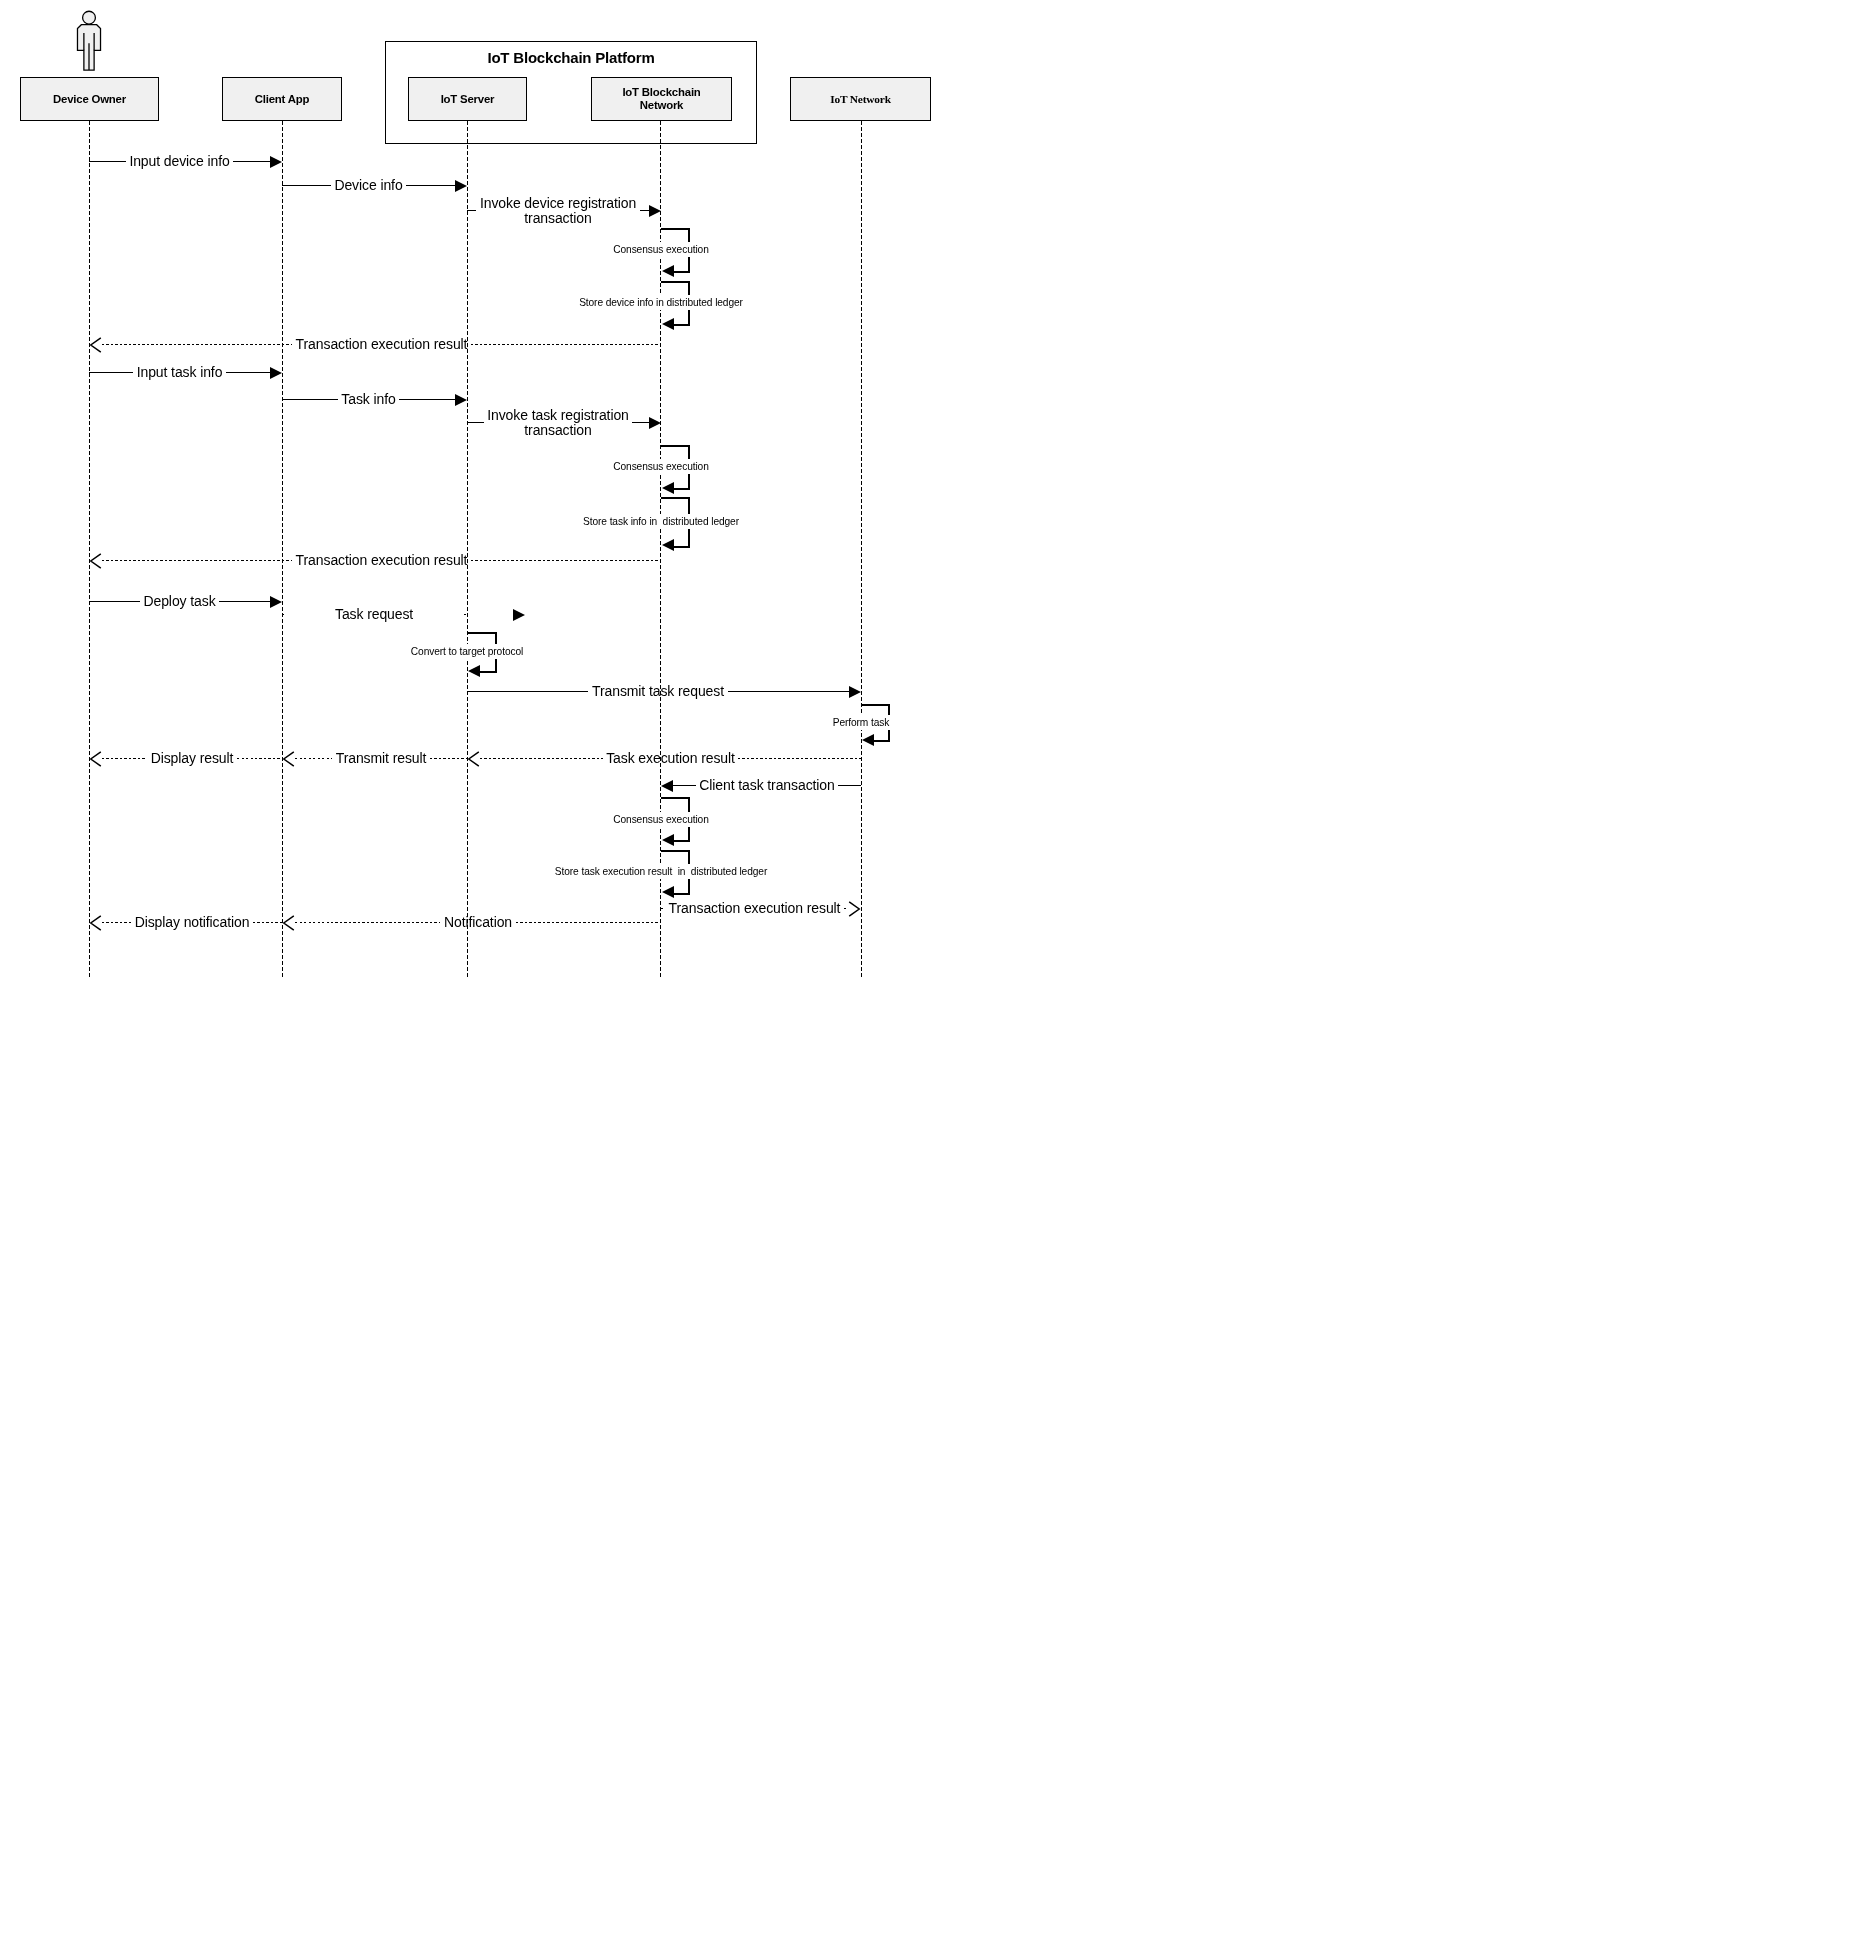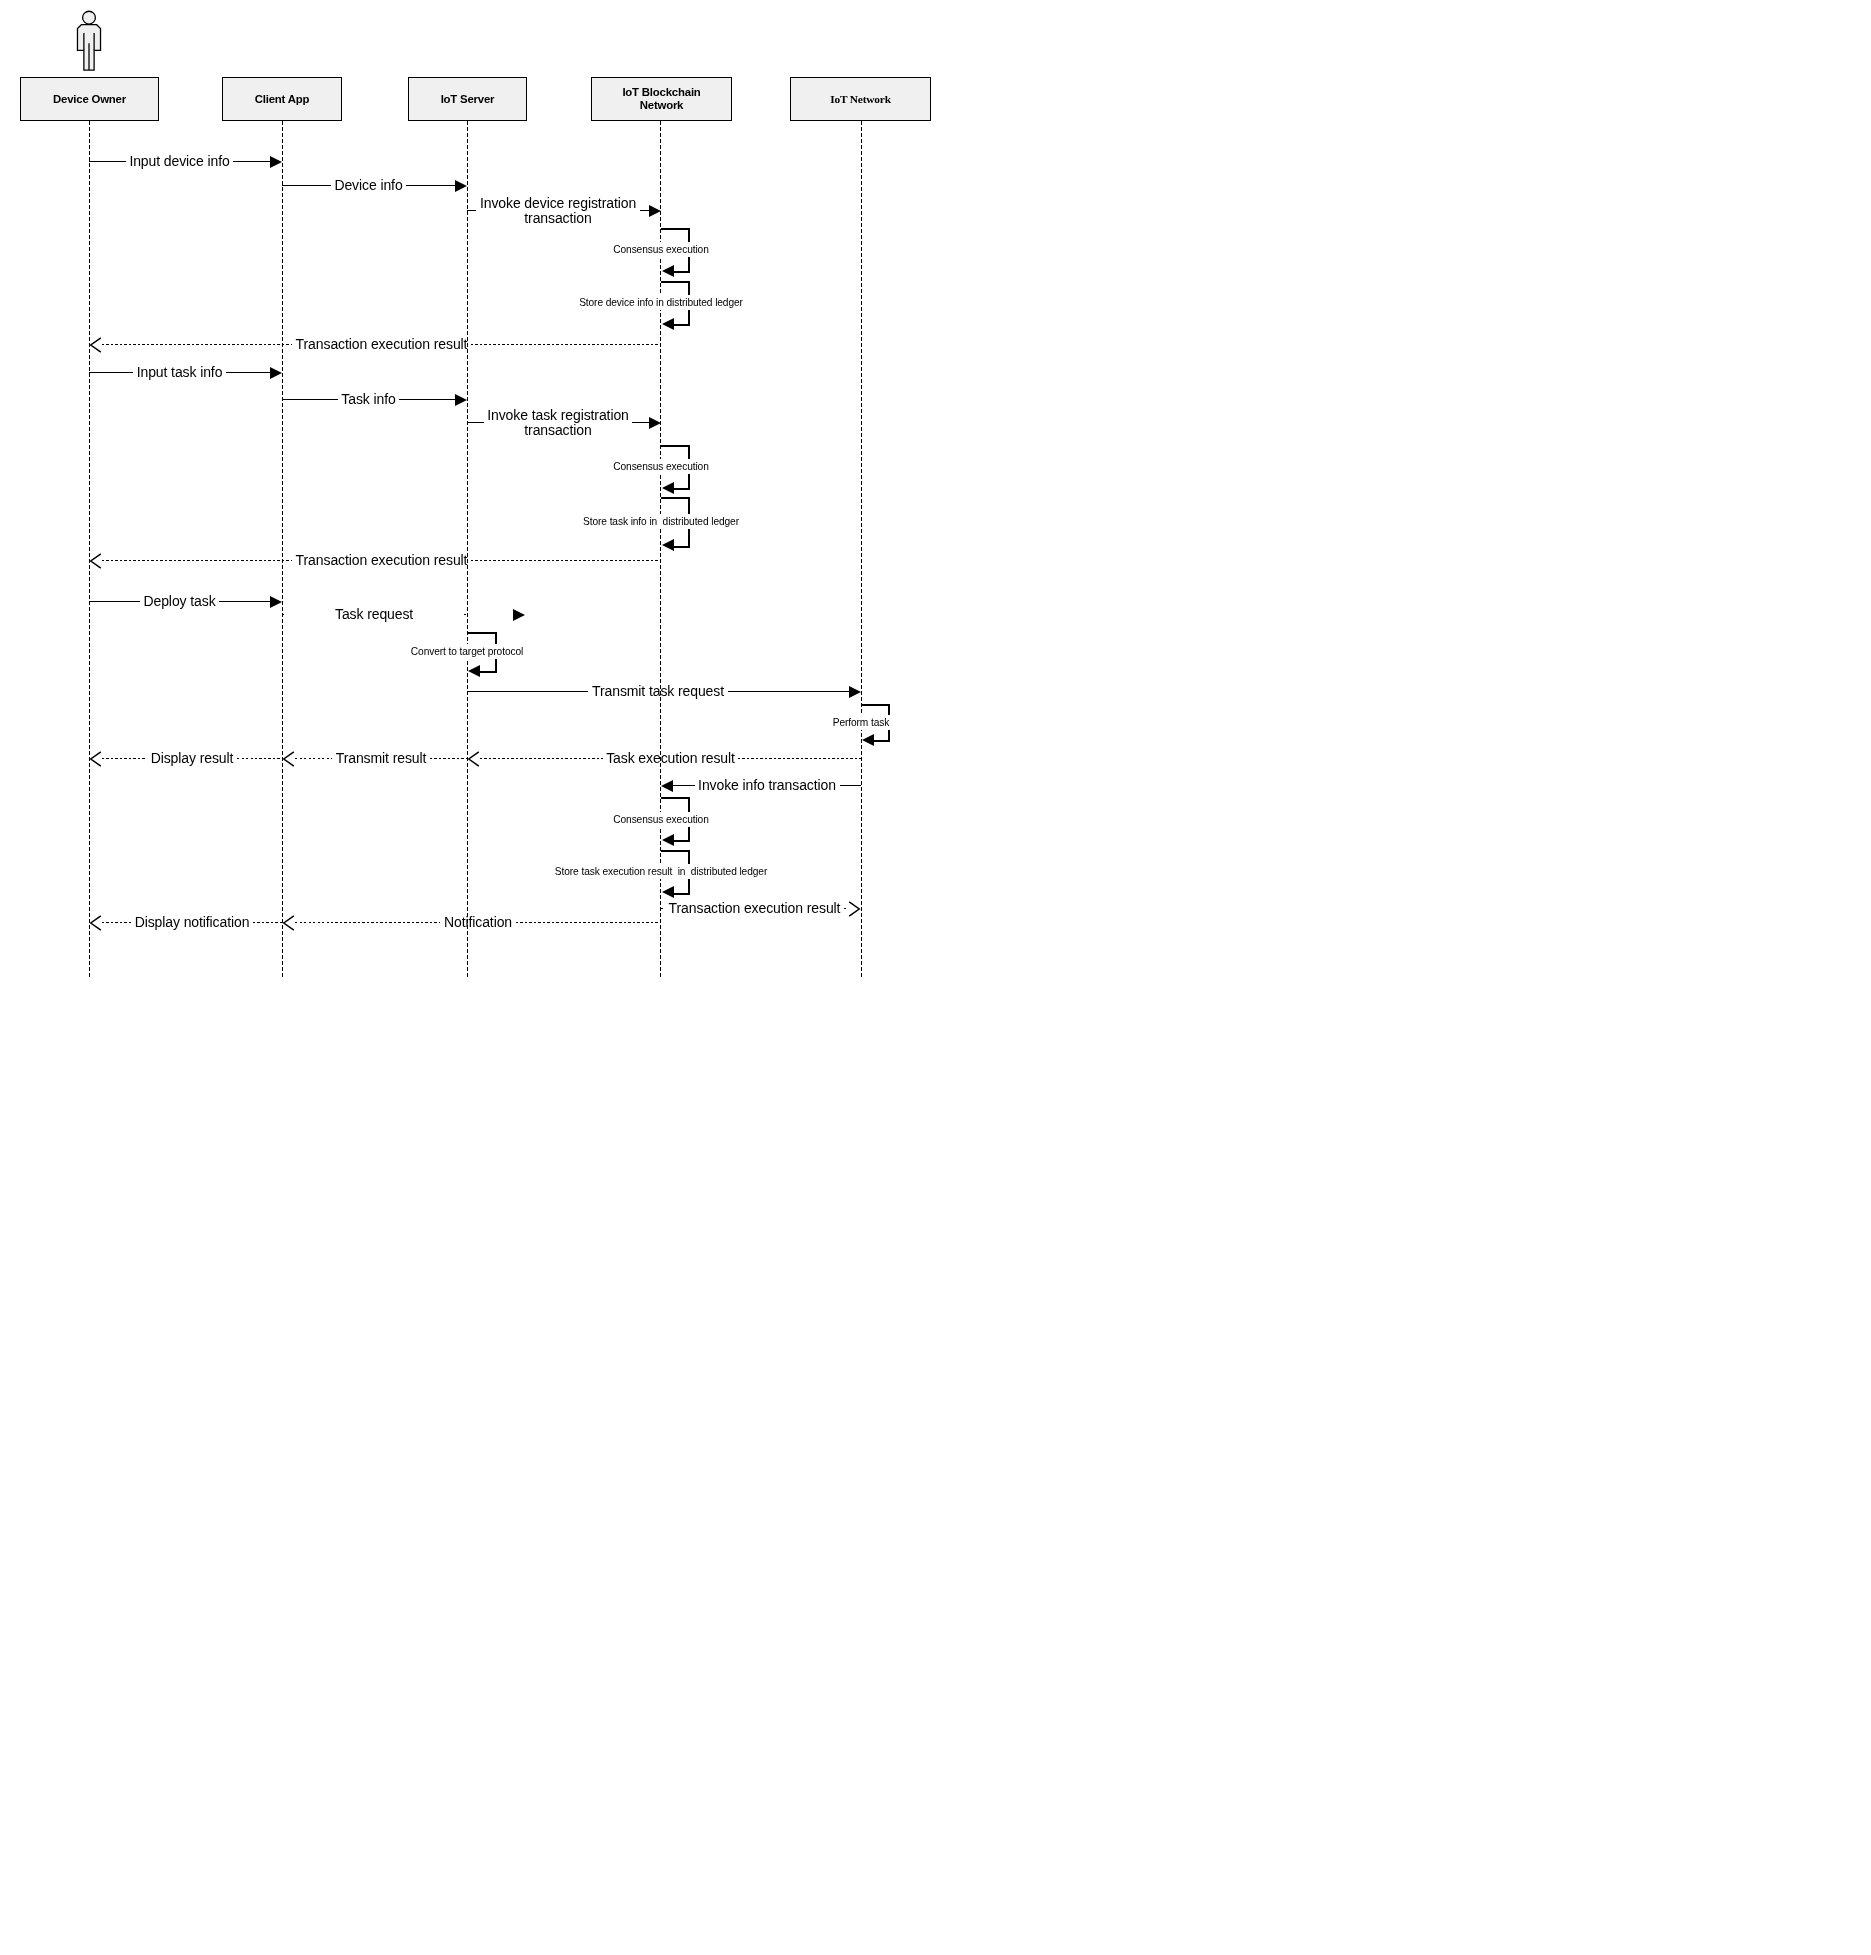--- a/index.html
+++ b/index.html
@@ -43,20 +43,23 @@
   .self-arrow { position:absolute; width:0; height:0; border-right:12px solid #000;
     border-top:6.6px solid transparent; border-bottom:6.6px solid transparent; z-index:4; }
   .self-label { position:absolute; transform:translateX(-50%); background:#fff;
     padding:0 3px; font-size:10.2px; letter-spacing:-0.1px; z-index:5; }
   .self-label div { white-space:pre; line-height:15px; text-align:center; }
 </style>
 </head>
 <body>
 
 <div class="diagram">
+  <div class="frame" style="left: 385px; top: 41px; width: 370px; height: 101px;">
+    <div class="frame-title">IoT Blockchain Platform</div>
+  </div>
 <div class="lifeline" style="left: 89px; top: 121px; height: 856px;"></div>
     <div class="head-box" style="left: 20px; top: 77px; width: 139px; height: 44px;">
       <div>Device Owner</div>
     </div>
     <div class="actor" style="left: 73px; top: 9.6px;"><svg width="32" height="62" viewBox="0 0 100 190">
         <circle cx="50" cy="22" r="20" fill="#f0f0f0" stroke="#000" stroke-width="4"></circle>
         <path d="M14,56 L26,44 L74,44 L86,56 L86,124 L66,124 L66,186 L34,186 L34,124 L14,124 Z" fill="#f0f0f0" stroke="#000" stroke-width="4"></path>
         <path d="M34,70 V124 M66,70 V124 M50,102 V186" fill="none" stroke="#000" stroke-width="4"></path>
       </svg></div>
     <div class="lifeline" style="left: 282px; top: 121px; height: 856px;"></div>
@@ -238,21 +241,21 @@
       <div class="stub dashedline"></div>
       <div class="msg-label">
         <div>Task execution result</div>
       </div>
       <div class="stub dashedline"></div>
     </div>
     <div class="msg" style="left: 661px; top: 777px; width: 200px; height: 17px;">
       <div class="arr-left"></div>
       <div class="stub solid"></div>
       <div class="msg-label">
-        <div>Invoke info transaction</div>
+        <div>Client task transaction</div>
       </div>
       <div class="stub solid"></div>
     </div>
     <div class="hline" style="left: 661px; top: 797px; width: 29px;"></div>
     <div class="vline" style="left: 688px; top: 797px; height: 45px;"></div>
     <div class="hline" style="left: 671px; top: 840px; width: 19px;"></div>
     <div class="self-arrow" style="left: 662px; top: 834px;"></div>
     <div class="self-label" style="left: 661px; top: 812px;">
       <div>Consensus execution</div>
     </div>

